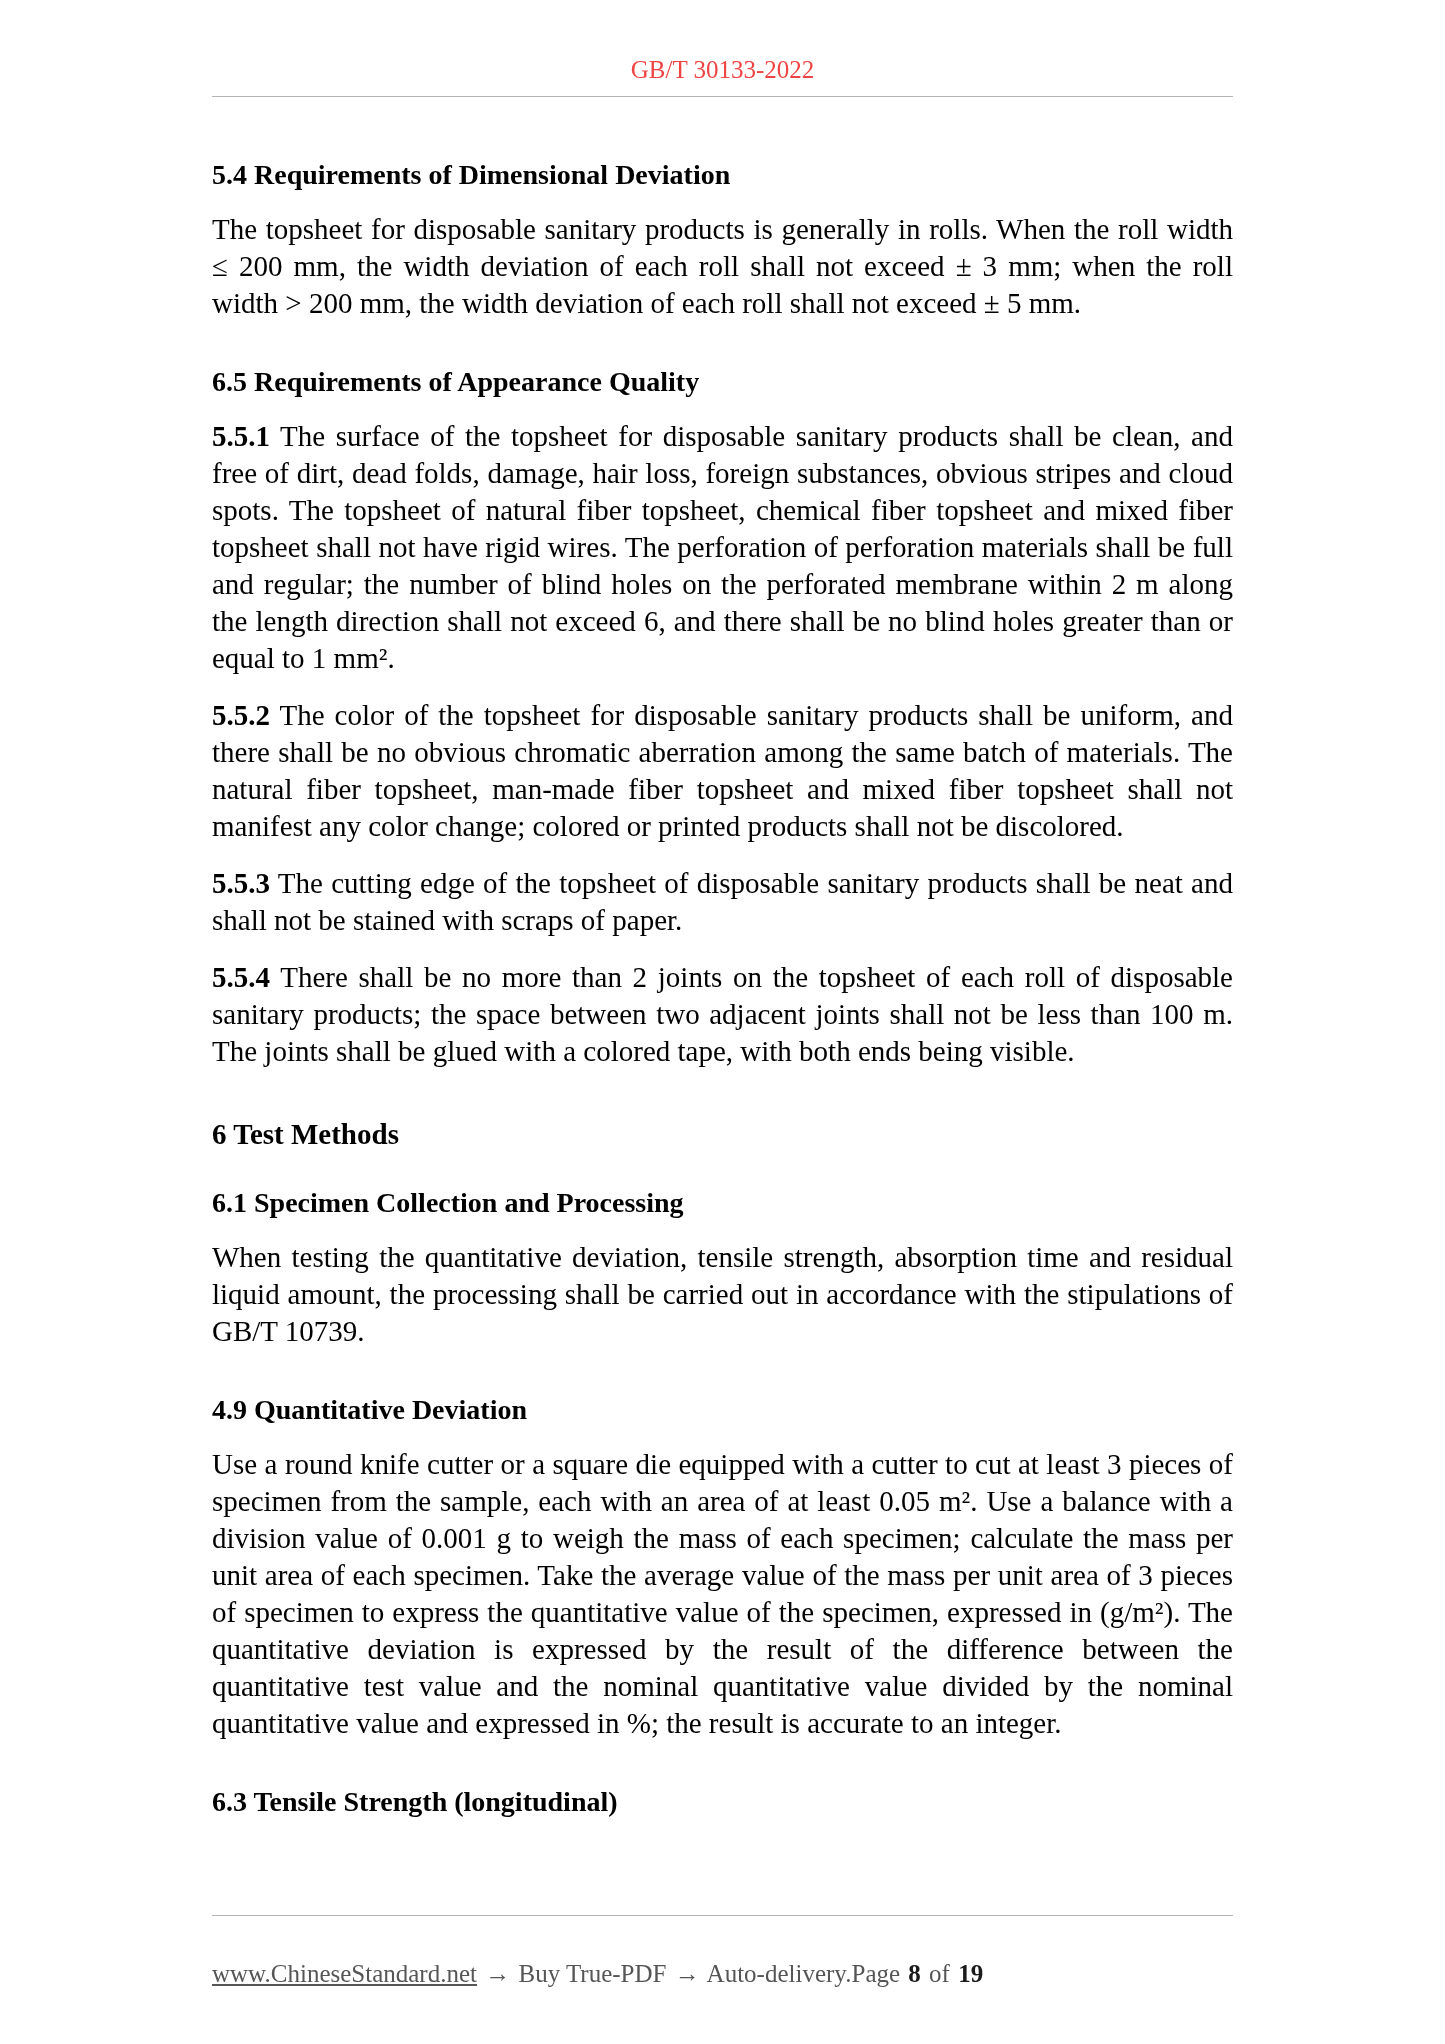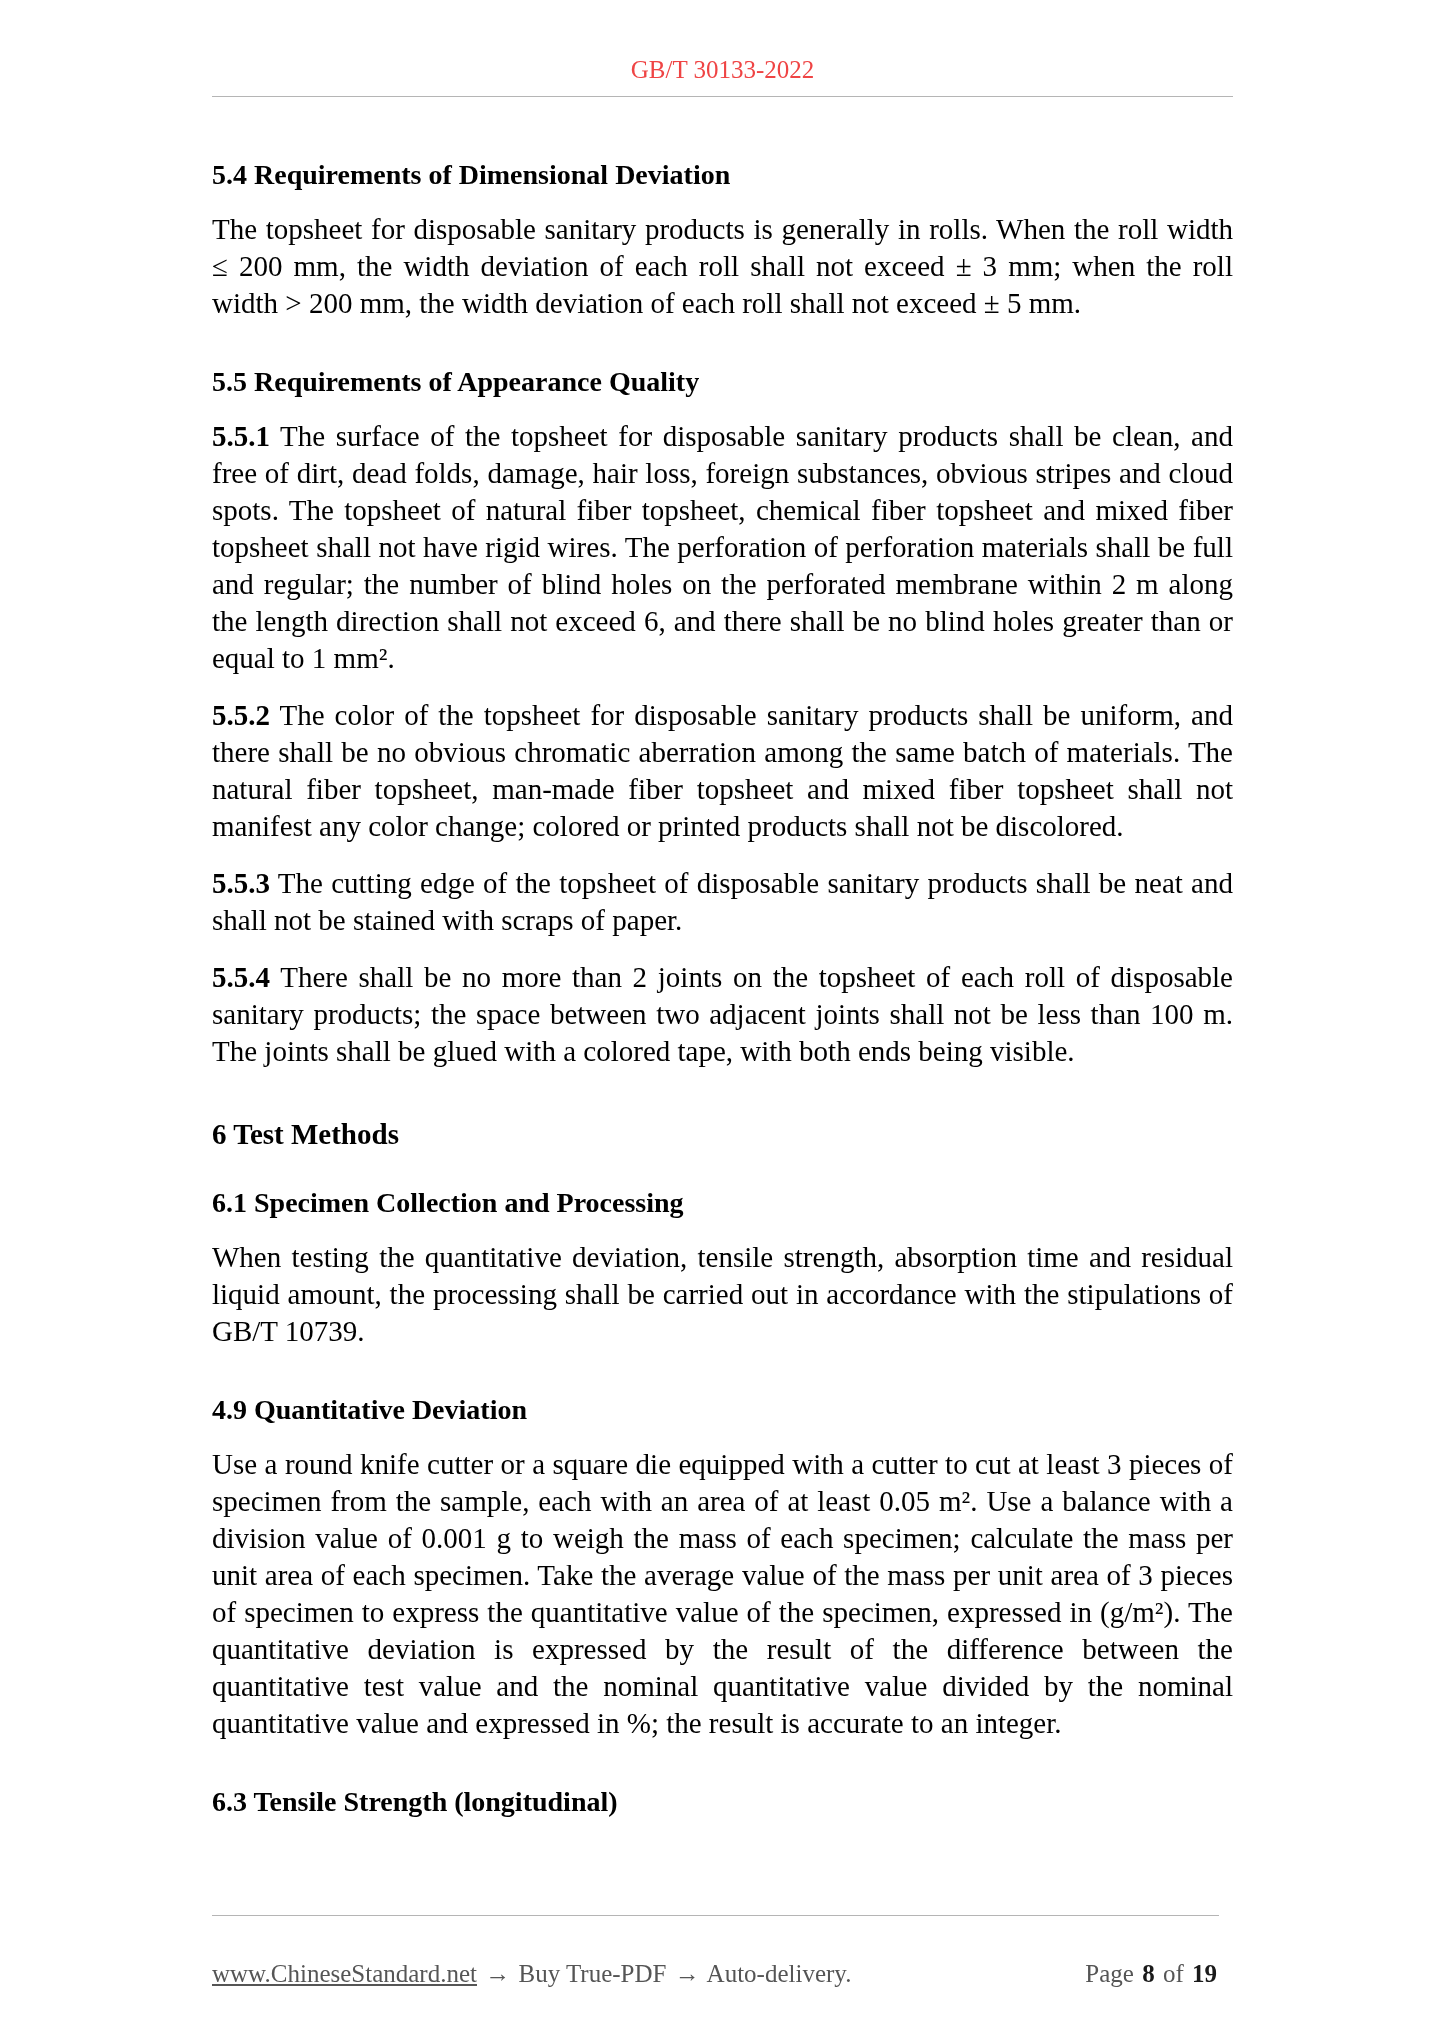--- a/index.html
+++ b/index.html
@@ -31,25 +31,25 @@
   .para {
     font-size: 29px;
     line-height: 37px;
     text-align: justify;
     margin: 20px 0 0 0;
   }
   .plabel { font-weight: bold; }
 
   .doc-footer {
     position: absolute;
-    left: 212px; right: 226px; bottom: 56px;
+    left: 212px; right: 212px; bottom: 56px;
     border-top: 1.5px solid #b5b5b5;
     padding-top: 44px;
     display: flex;
-    justify-content: space-between;
+    justify-content: flex-start;
     align-items: baseline;
     font-size: 25px;
     color: #555555;
   }
   .footer-left span { color: #555555; }
   .footer-link { color: #555555; text-decoration: underline; cursor: pointer; }
   .arrow { padding: 0 2px; }
   .footer-right { color: #555555; }
   .footer-right b { color: #1a1a1a; font-weight: bold; padding: 0 2px; }
 </style>
@@ -60,21 +60,21 @@
 
   <header class="doc-header">
     <div>GB/T 30133-2022</div>
   </header>
 
   <main class="doc-body">
 
     <h2 class="h3">5.4 Requirements of Dimensional Deviation</h2>
     <p class="para">The topsheet for disposable sanitary products is generally in rolls. When the roll width ≤ 200 mm, the width deviation of each roll shall not exceed ± 3 mm; when the roll width &gt; 200 mm, the width deviation of each roll shall not exceed ± 5 mm.</p>
 
-    <h2 class="h3">5.5 Requirements of Appearance Quality</h2>
+    <h2 class="h3">6.5 Requirements of Appearance Quality</h2>
 
     <p class="para"><span class="plabel">5.5.1</span> <span>The surface of the topsheet for disposable sanitary products shall be clean, and free of dirt, dead folds, damage, hair loss, foreign substances, obvious stripes and cloud spots. The topsheet of natural fiber topsheet, chemical fiber topsheet and mixed fiber topsheet shall not have rigid wires. The perforation of perforation materials shall be full and regular; the number of blind holes on the perforated membrane within 2 m along the length direction shall not exceed 6, and there shall be no blind holes greater than or equal to 1 mm².</span></p>
 
     <p class="para"><span class="plabel">5.5.2</span> <span>The color of the topsheet for disposable sanitary products shall be uniform, and there shall be no obvious chromatic aberration among the same batch of materials. The natural fiber topsheet, man-made fiber topsheet and mixed fiber topsheet shall not manifest any color change; colored or printed products shall not be discolored.</span></p>
 
     <p class="para"><span class="plabel">5.5.3</span> <span>The cutting edge of the topsheet of disposable sanitary products shall be neat and shall not be stained with scraps of paper.</span></p>
 
     <p class="para"><span class="plabel">5.5.4</span> <span>There shall be no more than 2 joints on the topsheet of each roll of disposable sanitary products; the space between two adjacent joints shall not be less than 100 m. The joints shall be glued with a colored tape, with both ends being visible.</span></p>
 
     <h1 class="h1">6 Test Methods</h1>

